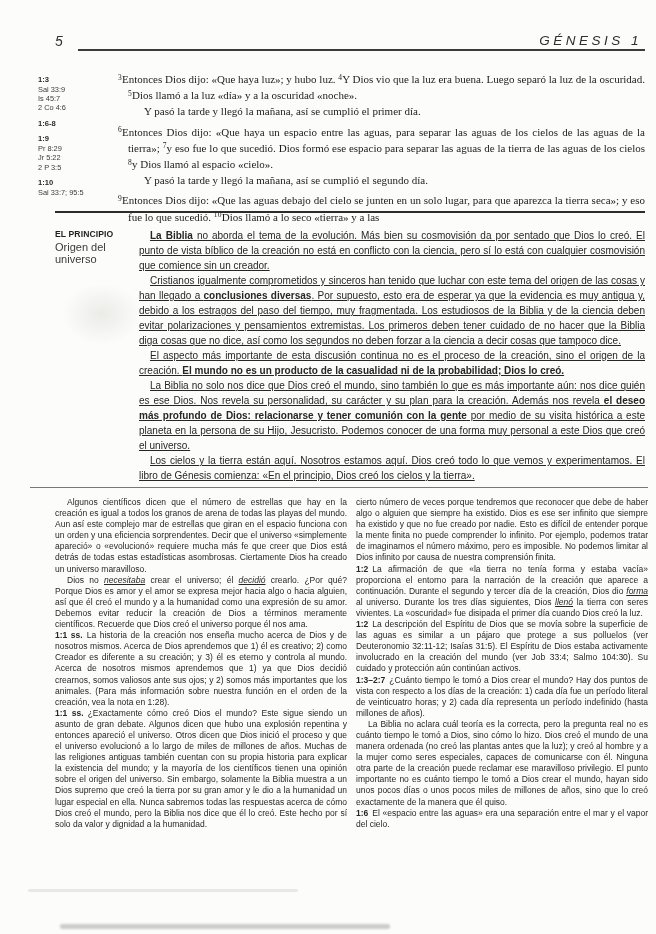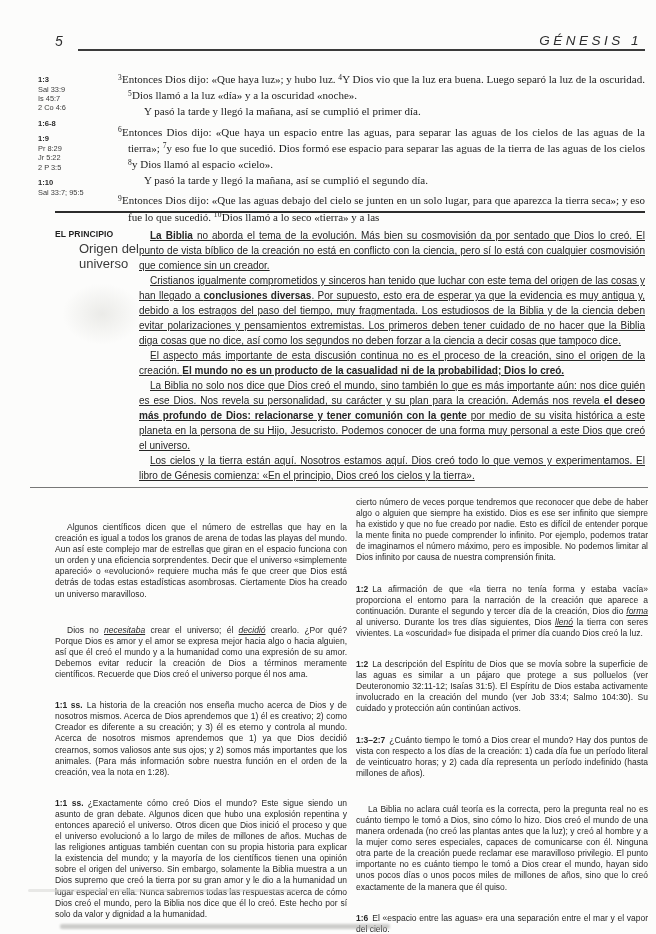--- a/index.html
+++ b/index.html
@@ -49,39 +49,39 @@
     height: 2px; background: #2c2c2c;
   }
 
   
   .commentary-row {
     position: absolute; top: 228px; left: 55px; right: 11px;
     display: flex;
   }
   .comlabel { width: 84px; flex: none; padding-top: 1px; }
   .comtitle { font-weight: bold; font-size: 8.6px; color: #1f1f1f; letter-spacing: 0.1px; }
-  .comsub { font-size: 13px; color: #3a3a3a; margin-top: 1.5px; margin-left: 24px; }
+  .comsub { font-size: 11px; color: #3a3a3a; margin-top: 1.5px; }
   .combody { flex: 1; font-size: 10px; line-height: 15px; text-align: justify; color: #262626; text-decoration: underline; }
   .compara { text-indent: 11px; }
   .b { font-weight: bold; }
   .i { font-style: italic; text-decoration: underline; }
 
   .rule-thin {
     position: absolute; top: 487px; left: 30px; right: 8px;
     height: 1px; background: #777;
   }
 
   
   .notes {
     position: absolute; top: 497px; left: 55px; width: 593px;
     display: flex; gap: 9px;
   }
   .notecol { flex: 1; font-size: 8.5px; line-height: 11.1px; text-align: justify; color: #272727; }
-  .npara.indent { text-indent: 12px; margin-top: 25px; }
-  .npara.note { margin-top: 20px; }
+  .npara.indent { text-indent: 12px; }
+  .npara.note { margin-top: 0; }
   .npara.note > span.b:first-child { margin-right: 4px; }
 
   
   .watermark {
     position: absolute; top: 283px; left: 62px; width: 80px; height: 62px;
     background: radial-gradient(ellipse at center, rgba(190,190,182,0.28), rgba(190,190,182,0) 70%);
     pointer-events: none;
   }
   .smudge-mid {
     position: absolute; top: 889px; left: 28px; width: 270px; height: 3px;

